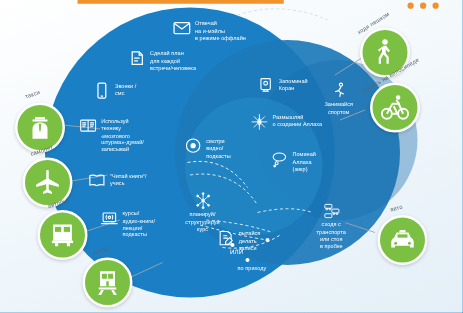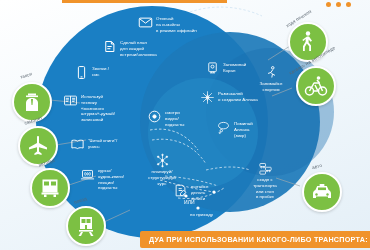--- a/index.html
+++ b/index.html
@@ -401,17 +401,14 @@
     <svg viewBox="0 0 24 24" fill="#fff">
       <path d="M3 13.5 c0-1.8 1.2-3 2.4-3.6 L7.2 6 h9.6 l1.8 3.9 c1.2 .6 2.4 1.8 2.4 3.6 v4.5 h-3 v-1.5 h-12 v1.5 h-3 z"></path>
       <rect x="8" y="7.5" width="8" height="2.6" fill="#7cc043"></rect>
       <rect x="9.5" y="4" width="5" height="2" rx=".8"></rect>
       <circle cx="6.5" cy="14.5" r="1.2" fill="#7cc043"></circle>
         <circle cx="17.5" cy="14.5" r="1.2" fill="#7cc043"></circle>
     </svg>
   </div>
   <div class="node-label" style="left:312px;top:164px;transform:rotate(-15deg);">авто</div>
 
-  <div id="banner">
-    <span class="txt">ДУА ПРИ ИСПОЛЬЗОВАНИИ КАКОГО-ЛИБО ТРАНСПОРТА:</span>
-  </div>
 
 </div>
 
 </body></html>

